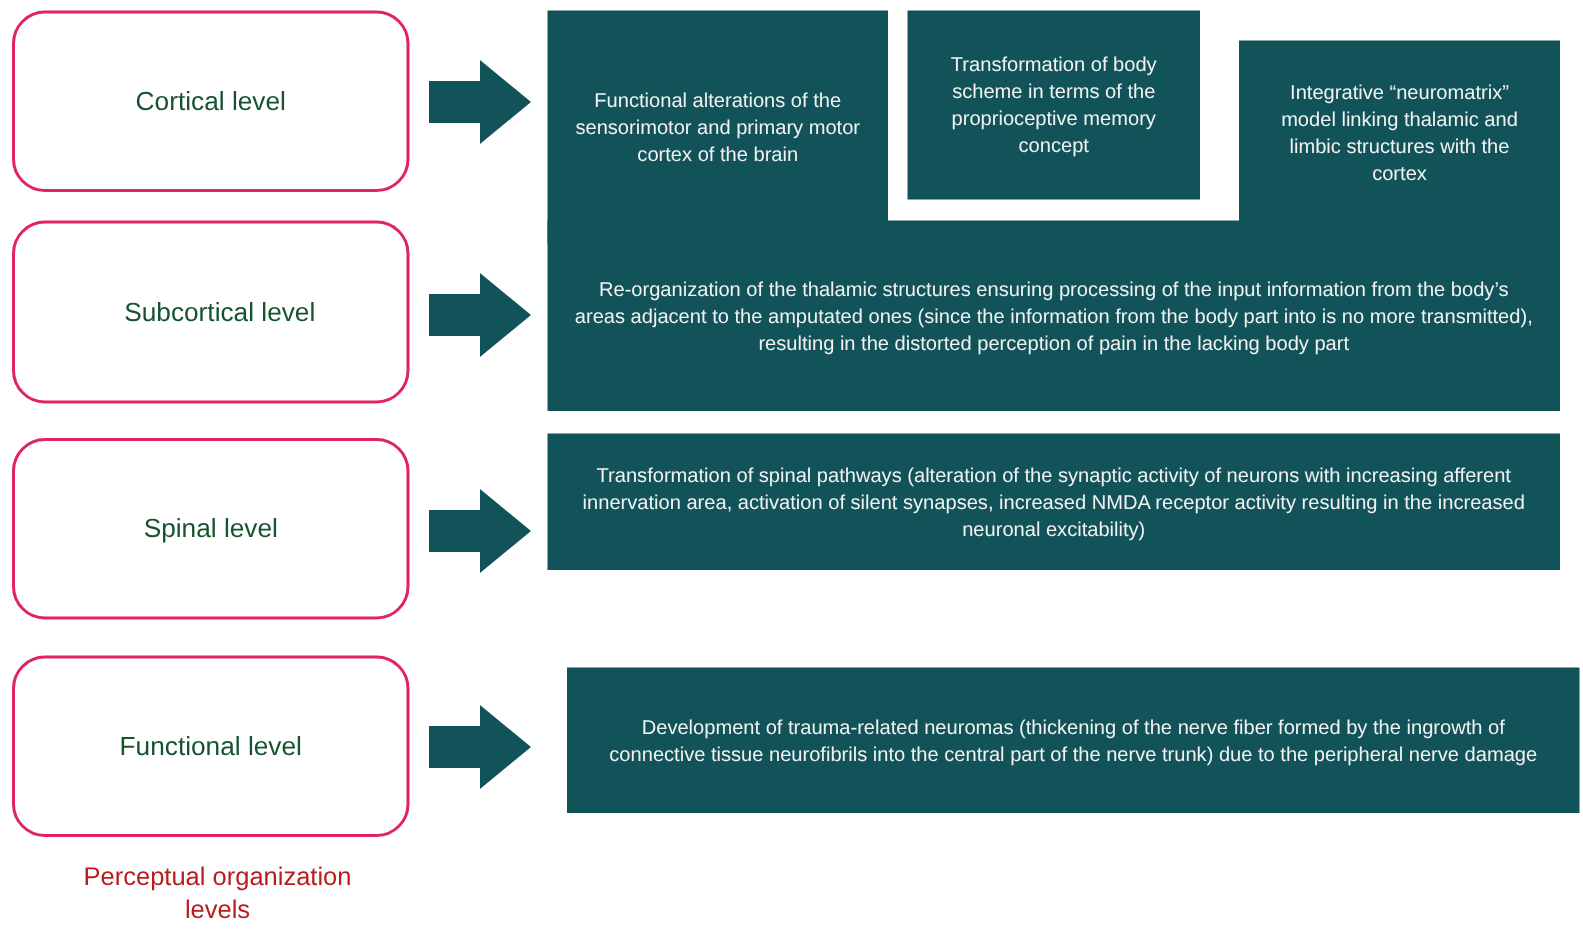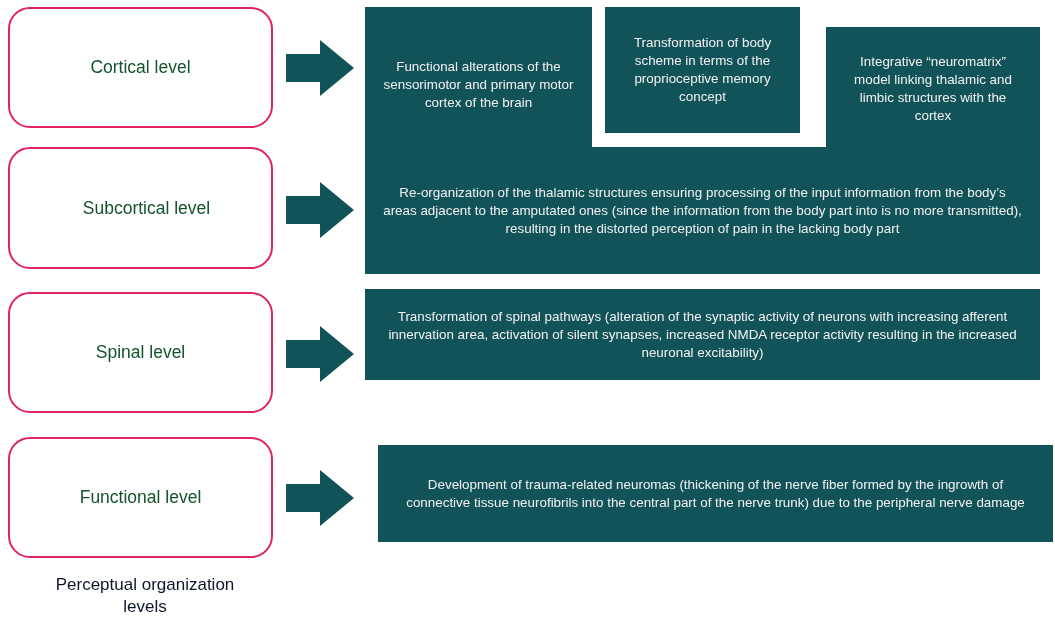--- a/index.html
+++ b/index.html
@@ -13,21 +13,21 @@
   }
   .arrow { position:absolute; left:286px; width:68px; height:56px; }
   .arrow svg { width:100%; height:100%; display:block; }
   .desc {
     position:absolute; background:#12535a; color:#f2f2f2;
     display:flex; align-items:center; justify-content:center; text-align:center;
     font-size:13.4px; line-height:18px; box-sizing:border-box; padding:0 12px;
   }
   .caption {
     position:absolute; left:10px; top:574px; width:270px; text-align:center;
-    font-size:17px; line-height:22px; color:#0f172a;
+    font-size:17px; line-height:22px; color:#b91c1c;
   }
 </style>
 </head>
 <body>
 
 <div class="level" style="top:7px;height:121px;">
   <span>Cortical level</span>
 </div>
 <div class="arrow" style="top:40px;">
   <svg viewBox="0 0 68 56">

